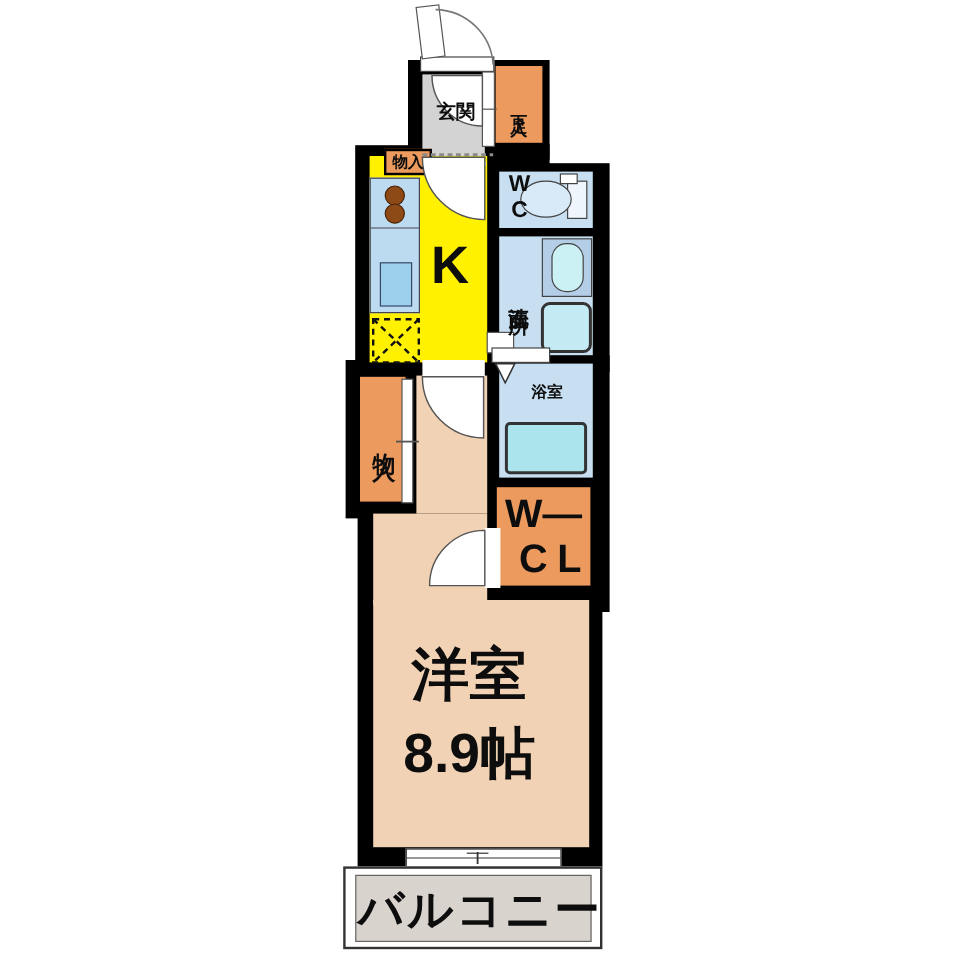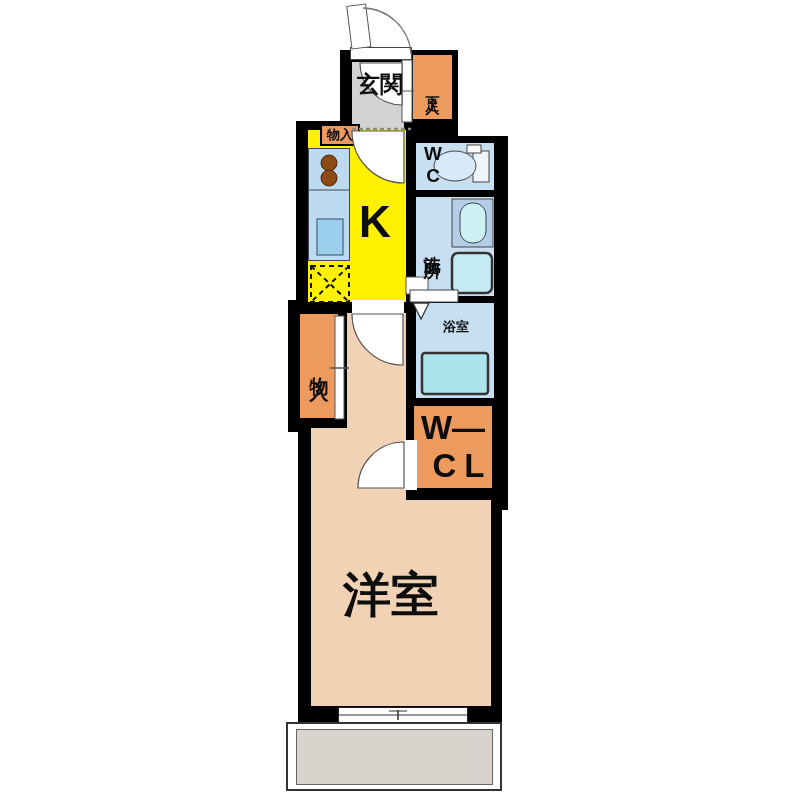--- a/index.html
+++ b/index.html
@@ -103,21 +103,21 @@
     <rect x="335" y="316" width="9" height="103" fill="#ffffff" stroke="#555"></rect>
     <line x1="330" y1="368" x2="349" y2="368" stroke="#555" stroke-width="1.5"></line>
 
     <path d="M404 488 L404 442 A46 46 0 0 0 358 488 Z" fill="#ffffff" stroke="#555" stroke-width="1.2"></path>
 
     <line x1="339" y1="715" x2="467" y2="715" stroke="#333"></line>
     <line x1="398" y1="710" x2="398" y2="720" stroke="#333" stroke-width="1.5"></line>
     <line x1="389" y1="711" x2="407" y2="711" stroke="#333"></line>
   </svg>
 
-  <div class="lbl center" style="left:380px;top:84px;font-size:23px;font-weight:600;">玄関</div>
+  <div class="lbl center" style="left:380px;top:94px;font-size:16px;font-weight:600;">玄関</div>
 
   <div class="lbl vert center" style="left:433px;top:88px;font-size:14px;font-weight:600;letter-spacing:2px;">下足入</div>
 
   <div class="lbl center" style="left:340px;top:135px;font-size:13px;font-weight:600;">物入</div>
 
   <div class="lbl center" style="left:375px;top:222px;font-size:44px;font-weight:700;">K</div>
 
   <div class="lbl" style="left:420px;top:143px;width:26px;text-align:center;font-size:19px;font-weight:700;line-height:22px;">
     <div>W</div>
     <div>C</div>
@@ -129,16 +129,18 @@
 
   <div class="lbl center" style="left:453px;top:447px;text-align:center;font-size:33px;font-weight:700;line-height:38px;">
     <div>W—</div>
     <div style="letter-spacing:8px;margin-left:19px;">CL</div>
   </div>
 
   <div class="lbl vert center" style="left:319px;top:366px;font-size:19px;font-weight:600;letter-spacing:4px;">物入</div>
 
   <div class="lbl center" style="left:391px;top:595px;text-align:center;line-height:64px;">
     <div style="font-size:48px;font-weight:700;">洋室</div>
+    <div style="font-size:46px;font-weight:700;">8.9帖</div>
   </div>
 
+  <div class="lbl center" style="left:400px;top:758px;font-size:38px;font-weight:700;letter-spacing:2px;">バルコニー</div>
 
 </div>
 
 </body></html>

